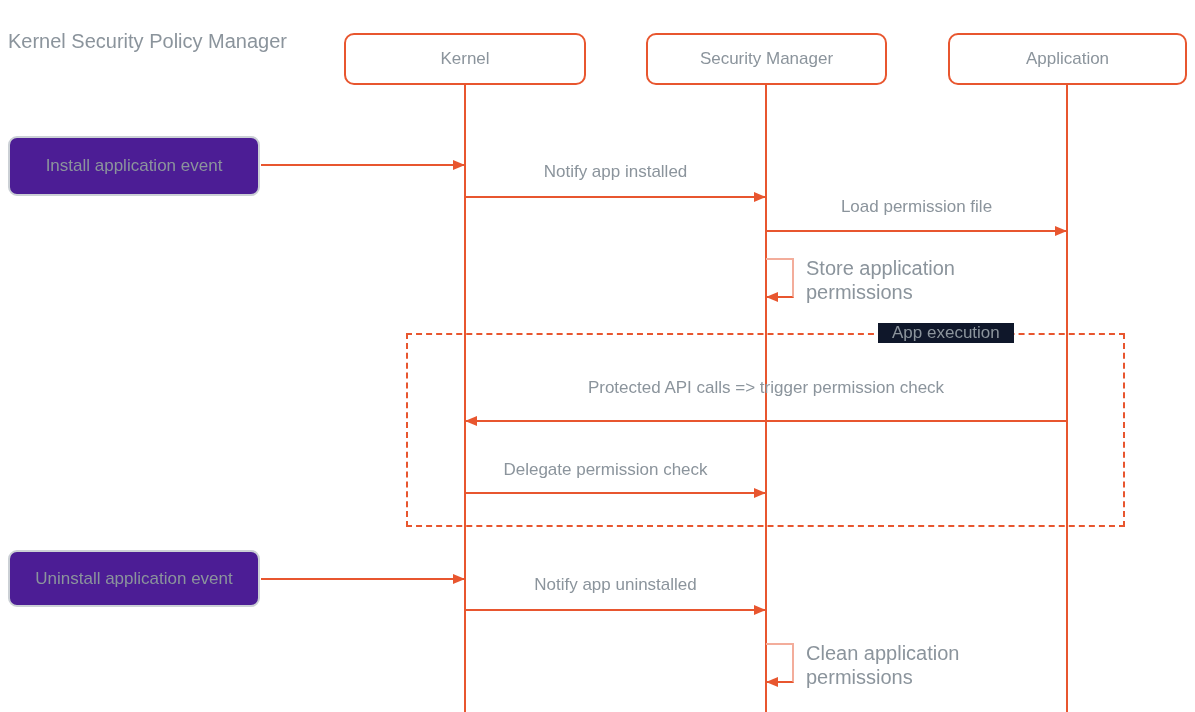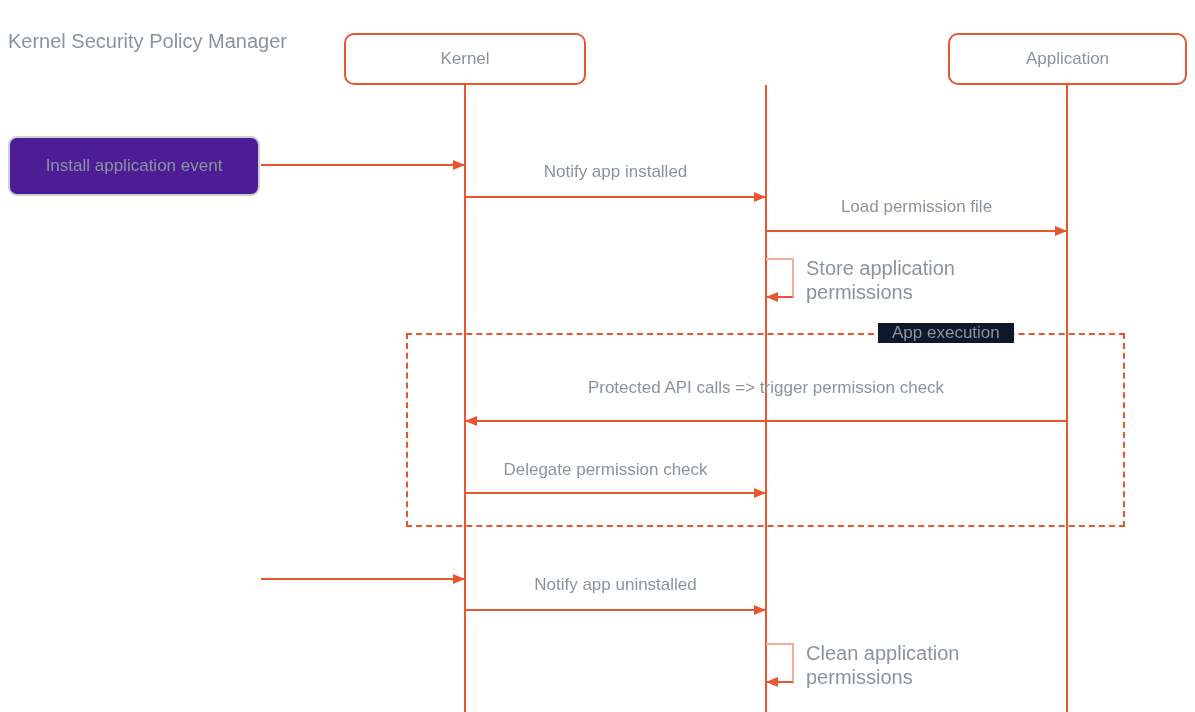--- a/index.html
+++ b/index.html
@@ -53,26 +53,32 @@
   <div class="lifeline" style="left:765px;"></div>
   <div class="lifeline" style="left:1066px;"></div>
 
   <div class="group-frame" style="left:406px;top:333px;width:719px;height:194px;">
     <span class="group-label" style="left:470px;">App execution</span>
   </div>
 
   <div class="actor" style="left:344px;width:242px;">
     <span>Kernel</span>
   </div>
+  <div class="actor" style="left:646px;width:241px;">
+    <span>Security Manager</span>
+  </div>
   <div class="actor" style="left:948px;width:239px;align-items:center;">
     <span>Application</span>
   </div>
 
   <div class="event-box" style="left:8px;top:136px;width:252px;height:60px;">
     <span>Install application event</span>
+  </div>
+  <div class="event-box" style="left:8px;top:550px;width:252px;height:57px;">
+    <span>Uninstall application event</span>
   </div>
 
   <div>
     <div class="msg-line" style="left:261px;top:164px;width:204px;"></div>
     <div class="head-r" style="left:453px;top:160px;"></div>
   </div>
 
   <div>
     <div class="msg-label" style="left:465px;top:162px;width:301px;">Notify app installed</div>
     <div class="msg-line" style="left:465px;top:196px;width:301px;"></div>

